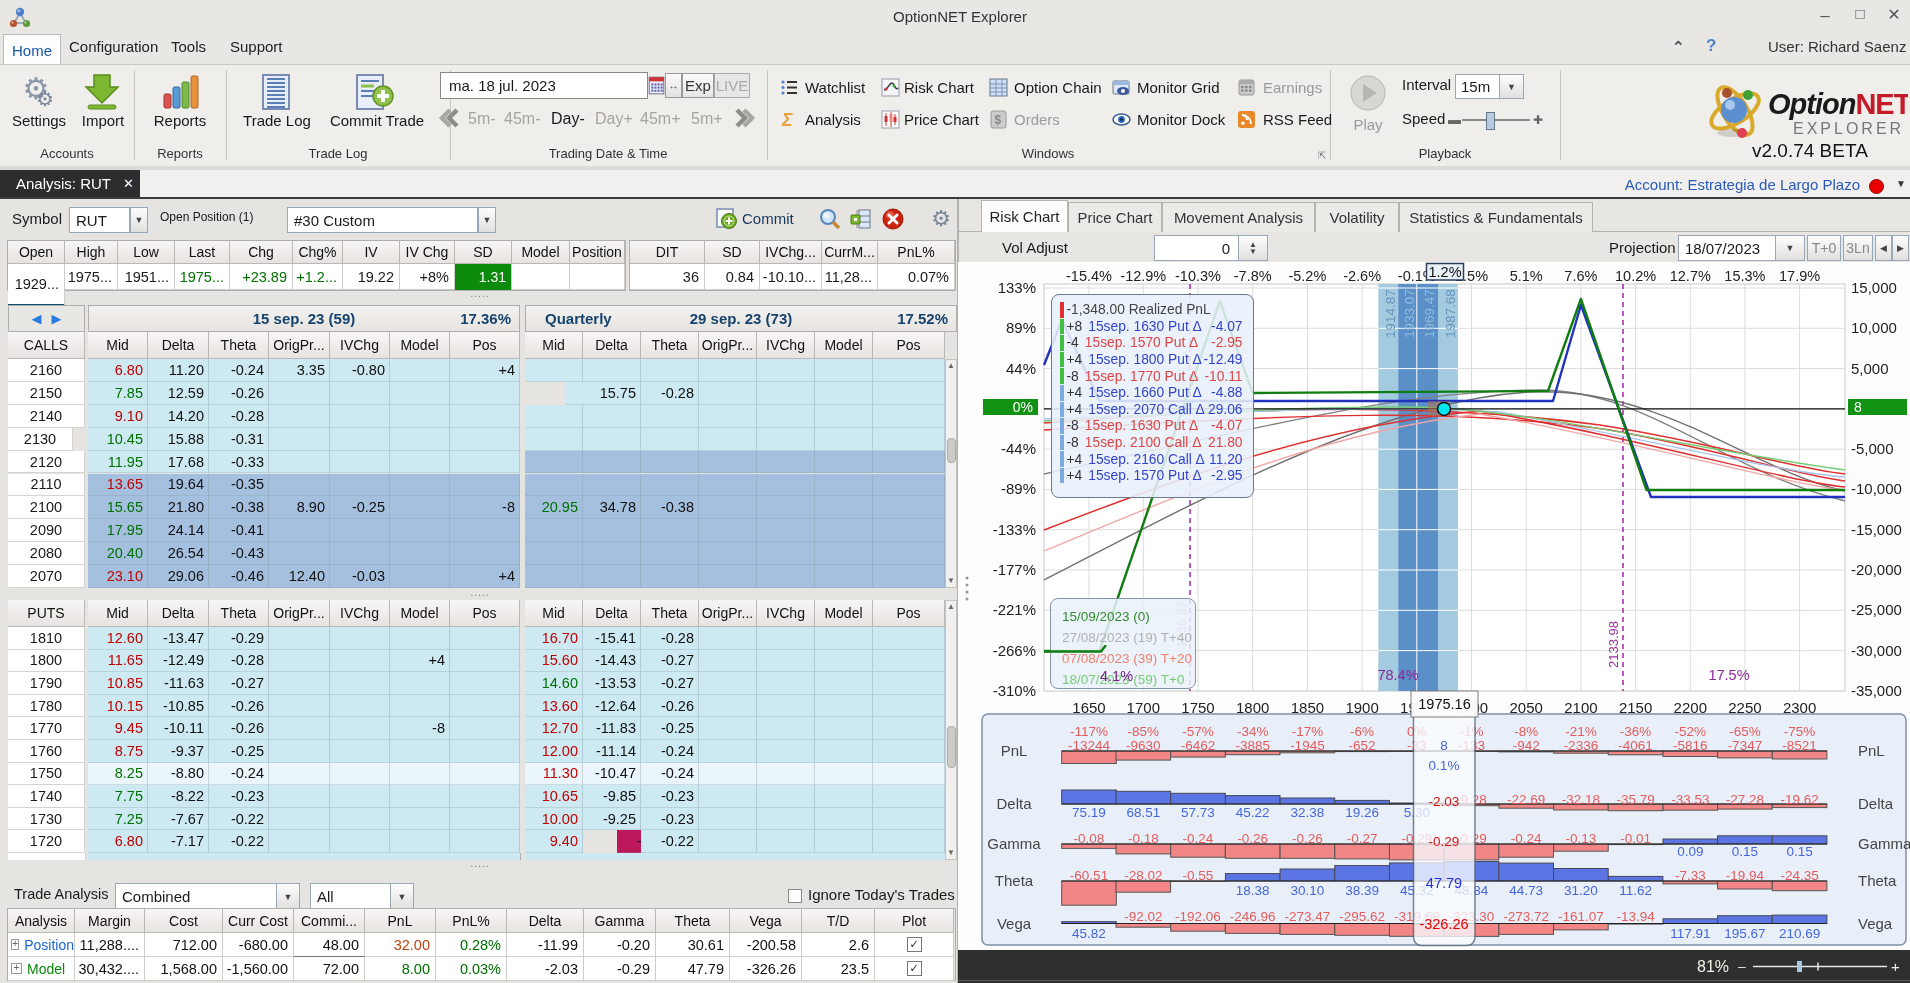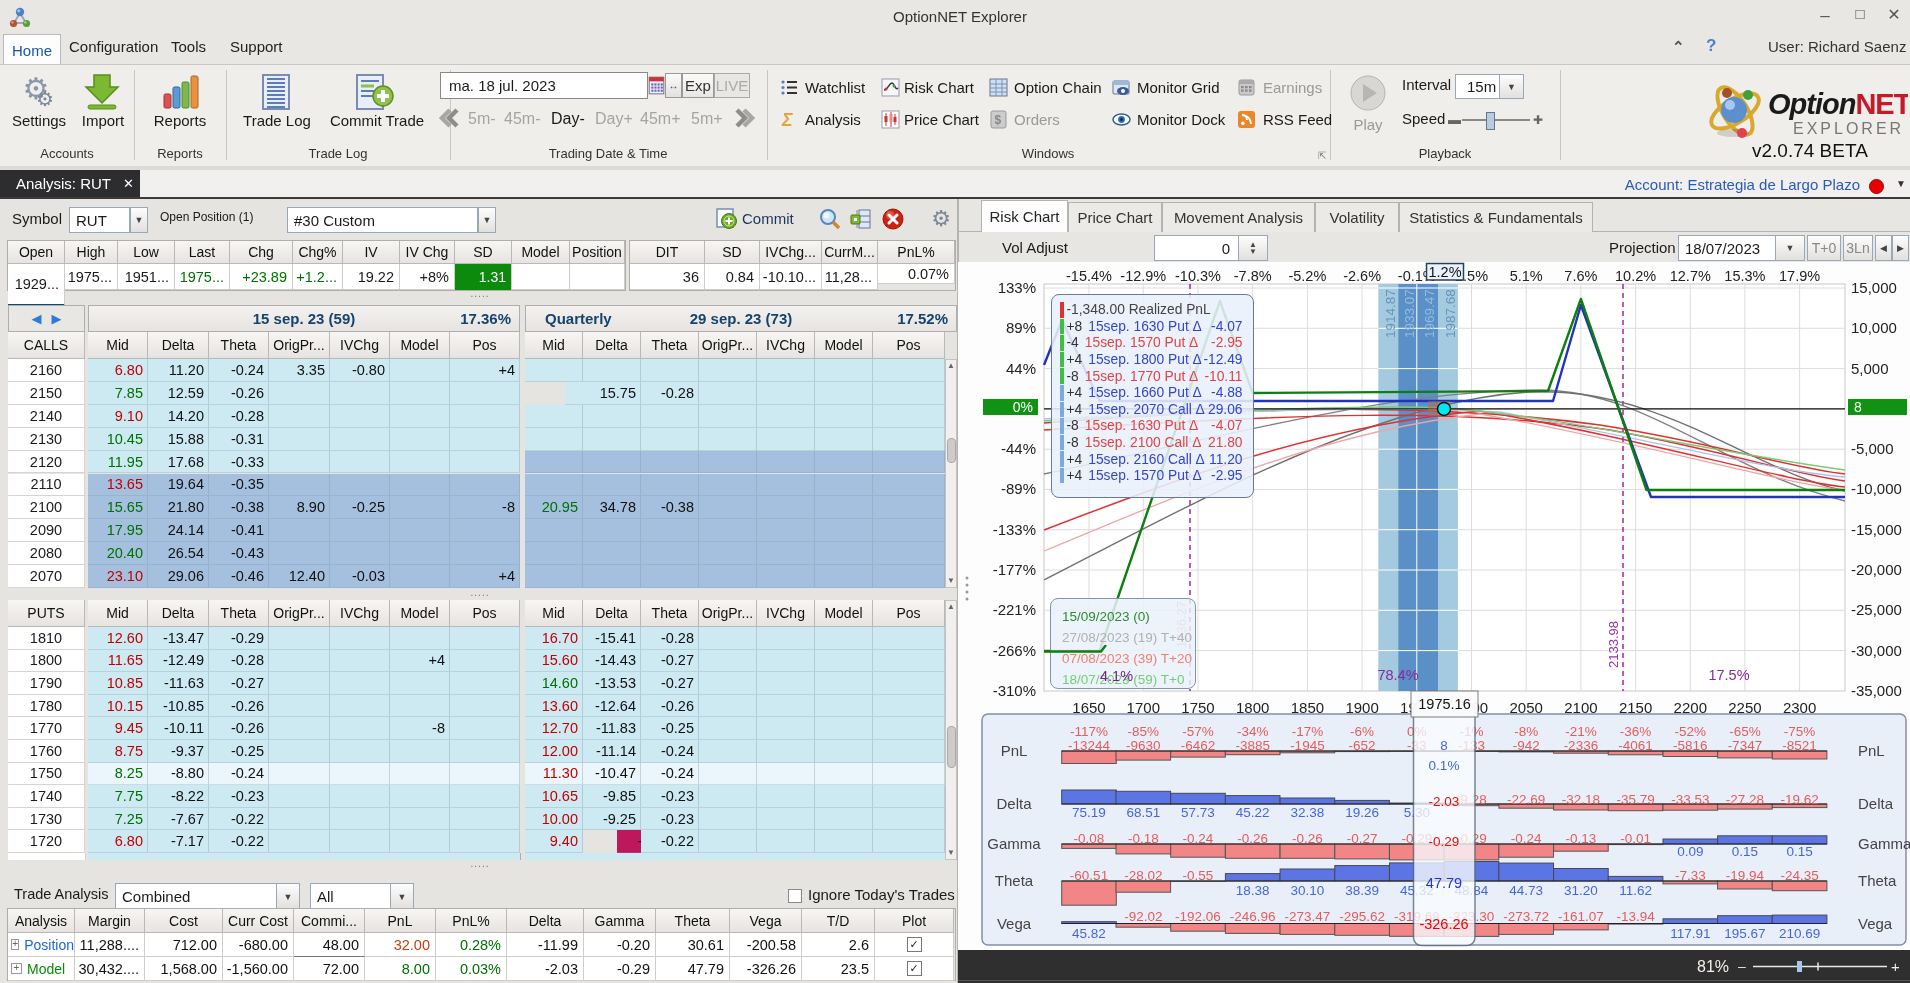--- a/index.html
+++ b/index.html
@@ -212,21 +212,21 @@
     <circle cx="5.8" cy="13.2" r="1.8" fill="#fff"></circle>
   </svg>
 <div style="position:absolute;left:1263px;top:110px;width:90px;height:19px;font-size:15px;color:#1a1a1a;display:flex;align-items:center;">RSS Feed</div>
 <div style="position:absolute;left:1318px;top:150px;width:12px;height:12px;font-size:10px;color:#777;">⇱</div>
 <svg style="position:absolute;left:1349px;top:74px;width:38px;height:38px;" viewBox="0 0 38 38">
     <circle cx="19" cy="19" r="17" fill="#d9d7d4" stroke="#b5b3b0"></circle>
     <polygon points="14,10 28,19 14,28" fill="#b8b6b3"></polygon>
   </svg>
 <div style="position:absolute;left:1346px;top:116px;width:44px;height:18px;text-align:center;font-size:15px;color:#999;">Play</div>
 <div style="position:absolute;left:1402px;top:76px;width:58px;height:20px;font-size:15px;">Interval</div>
-<div style="position:absolute;left:1455px;top:74px;width:45px;height:25px;background:#fff;border:1px solid #99a8b8;box-sizing:border-box;display:flex;align-items:center;padding-left:11px;font-size:15px;">15m</div>
+<div style="position:absolute;left:1455px;top:74px;width:45px;height:25px;background:#fff;border:1px solid #99a8b8;box-sizing:border-box;display:flex;align-items:center;padding-left:5px;font-size:15px;">15m</div>
 <div style="position:absolute;left:1499px;top:74px;width:25px;height:25px;background:linear-gradient(#fdfdfd,#e2e0dd);border:1px solid #99a8b8;box-sizing:border-box;display:flex;align-items:center;justify-content:center;font-size:9px;color:#444;">▼</div>
 <div style="position:absolute;left:1402px;top:110px;width:52px;height:20px;font-size:15px;">Speed</div>
 <div style="position:absolute;left:1448px;top:112px;width:14px;height:14px;font-size:13px;color:#666;">▬</div>
 <div style="position:absolute;left:1462px;top:119px;width:68px;height:2px;background:#888;"></div>
 <div style="position:absolute;left:1486px;top:112px;width:7px;height:16px;background:#b8cbe0;border:1px solid #678;"></div>
 <div style="position:absolute;left:1533px;top:113px;width:12px;height:12px;font-size:12px;color:#666;">✚</div>
 <svg style="position:absolute;left:1700px;top:78px;width:70px;height:66px;" viewBox="0 0 70 66">
 <g fill="none" stroke="#d9a92c" stroke-width="4">
 <ellipse cx="35" cy="33" rx="27" ry="12" transform="rotate(-32 35 33)"></ellipse>
 <ellipse cx="35" cy="33" rx="27" ry="12" transform="rotate(58 35 33)"></ellipse>
@@ -318,21 +318,21 @@
 <div style="position:absolute;left:629px;top:240px;width:327px;height:51px;border:1px solid #b0aeab;box-sizing:border-box;"></div>
 <div class="hdrcell" style="position:absolute;left:630px;top:241px;width:75px;height:23px;">DIT</div>
 <div class="vcell" style="position:absolute;left:630px;top:264px;width:75px;height:26px;border-bottom:1px solid #cfcdca;">36</div>
 <div class="hdrcell" style="position:absolute;left:705px;top:241px;width:55px;height:23px;">SD</div>
 <div class="vcell" style="position:absolute;left:705px;top:264px;width:55px;height:26px;border-bottom:1px solid #cfcdca;">0.84</div>
 <div class="hdrcell" style="position:absolute;left:760px;top:241px;width:62px;height:23px;">IVChg...</div>
 <div class="vcell" style="position:absolute;left:760px;top:264px;width:62px;height:26px;border-bottom:1px solid #cfcdca;">-10.10...</div>
 <div class="hdrcell" style="position:absolute;left:822px;top:241px;width:56px;height:23px;">CurrM...</div>
 <div class="vcell" style="position:absolute;left:822px;top:264px;width:56px;height:26px;border-bottom:1px solid #cfcdca;">11,28...</div>
 <div class="hdrcell" style="position:absolute;left:878px;top:241px;width:77px;height:23px;">PnL%</div>
-<div class="vcell" style="position:absolute;left:878px;top:264px;width:77px;height:20px;border-bottom:1px solid #cfcdca;">0.07%</div>
+<div class="vcell" style="position:absolute;left:878px;top:264px;width:77px;height:26px;border-bottom:1px solid #cfcdca;">0.07%</div>
 <div style="position:absolute;left:460px;top:291px;width:40px;height:8px;font-size:10px;color:#777;letter-spacing:1px;text-align:center;line-height:5px;">.....</div>
 <div style="position:absolute;left:8px;top:305px;width:77px;height:27px;background:#e9e7e4;border:1px solid #b0aeab;box-sizing:border-box;display:flex;align-items:center;justify-content:center;gap:10px;">
     <span style="color:#2a7ae0;font-size:13px;">◀</span>
     <span style="color:#2a7ae0;font-size:13px;">▶</span>
   </div>
 <div style="position:absolute;left:88px;top:305px;width:432px;height:27px;background:linear-gradient(#f4f2f0,#e6e3e0);border:1px solid #b0aeab;box-sizing:border-box;display:flex;align-items:center;font-size:15px;font-weight:bold;color:#16436e;">
     <span style="position:absolute;left:0;width:100%;text-align:center;">15 sep. 23 (59)</span>
     <span style="position:absolute;right:8px;">17.36%</span>
   </div>
 <div style="position:absolute;left:525px;top:305px;width:432px;height:27px;background:linear-gradient(#f4f2f0,#e6e3e0);border:1px solid #b0aeab;box-sizing:border-box;display:flex;align-items:center;font-size:15px;font-weight:bold;color:#16436e;">
@@ -393,21 +393,21 @@
 <div class="chaincell" style="position:absolute;left:330px;top:404.8px;width:60px;height:22.9px;background:#cde9f2;color:#111;"></div>
 <div class="chaincell" style="position:absolute;left:390px;top:404.8px;width:60px;height:22.9px;background:#cde9f2;color:#111;"></div>
 <div class="chaincell" style="position:absolute;left:450px;top:404.8px;width:70px;height:22.9px;background:#cde9f2;color:#111;"></div>
 <div class="chaincell" style="position:absolute;left:525px;top:404.8px;width:58px;height:22.9px;background:#cde9f2;color:#007000;"></div>
 <div class="chaincell" style="position:absolute;left:583px;top:404.8px;width:58px;height:22.9px;background:#cde9f2;color:#111;"></div>
 <div class="chaincell" style="position:absolute;left:641px;top:404.8px;width:58px;height:22.9px;background:#cde9f2;color:#111;"></div>
 <div class="chaincell" style="position:absolute;left:699px;top:404.8px;width:58px;height:22.9px;background:#cde9f2;color:#111;"></div>
 <div class="chaincell" style="position:absolute;left:757px;top:404.8px;width:58px;height:22.9px;background:#cde9f2;color:#111;"></div>
 <div class="chaincell" style="position:absolute;left:815px;top:404.8px;width:58px;height:22.9px;background:#cde9f2;color:#111;"></div>
 <div class="chaincell" style="position:absolute;left:873px;top:404.8px;width:72px;height:22.9px;background:#cde9f2;color:#111;"></div>
-<div class="strikecell" style="position:absolute;left:8px;top:427.7px;width:77px;height:22.9px;">2130</div>
+<div class="strikecell" style="position:absolute;left:8px;top:427.7px;width:65px;height:22.9px;">2130</div>
 <div class="chaincell" style="position:absolute;left:88px;top:427.7px;width:60px;height:22.9px;background:#cde9f2;color:#007000;">10.45</div>
 <div class="chaincell" style="position:absolute;left:148px;top:427.7px;width:61px;height:22.9px;background:#cde9f2;color:#111;">15.88</div>
 <div class="chaincell" style="position:absolute;left:209px;top:427.7px;width:60px;height:22.9px;background:#cde9f2;color:#111;">-0.31</div>
 <div class="chaincell" style="position:absolute;left:269px;top:427.7px;width:61px;height:22.9px;background:#cde9f2;color:#111;"></div>
 <div class="chaincell" style="position:absolute;left:330px;top:427.7px;width:60px;height:22.9px;background:#cde9f2;color:#111;"></div>
 <div class="chaincell" style="position:absolute;left:390px;top:427.7px;width:60px;height:22.9px;background:#cde9f2;color:#111;"></div>
 <div class="chaincell" style="position:absolute;left:450px;top:427.7px;width:70px;height:22.9px;background:#cde9f2;color:#111;"></div>
 <div class="chaincell" style="position:absolute;left:525px;top:427.7px;width:58px;height:22.9px;background:#cde9f2;color:#007000;"></div>
 <div class="chaincell" style="position:absolute;left:583px;top:427.7px;width:58px;height:22.9px;background:#cde9f2;color:#111;"></div>
 <div class="chaincell" style="position:absolute;left:641px;top:427.7px;width:58px;height:22.9px;background:#cde9f2;color:#111;"></div>

